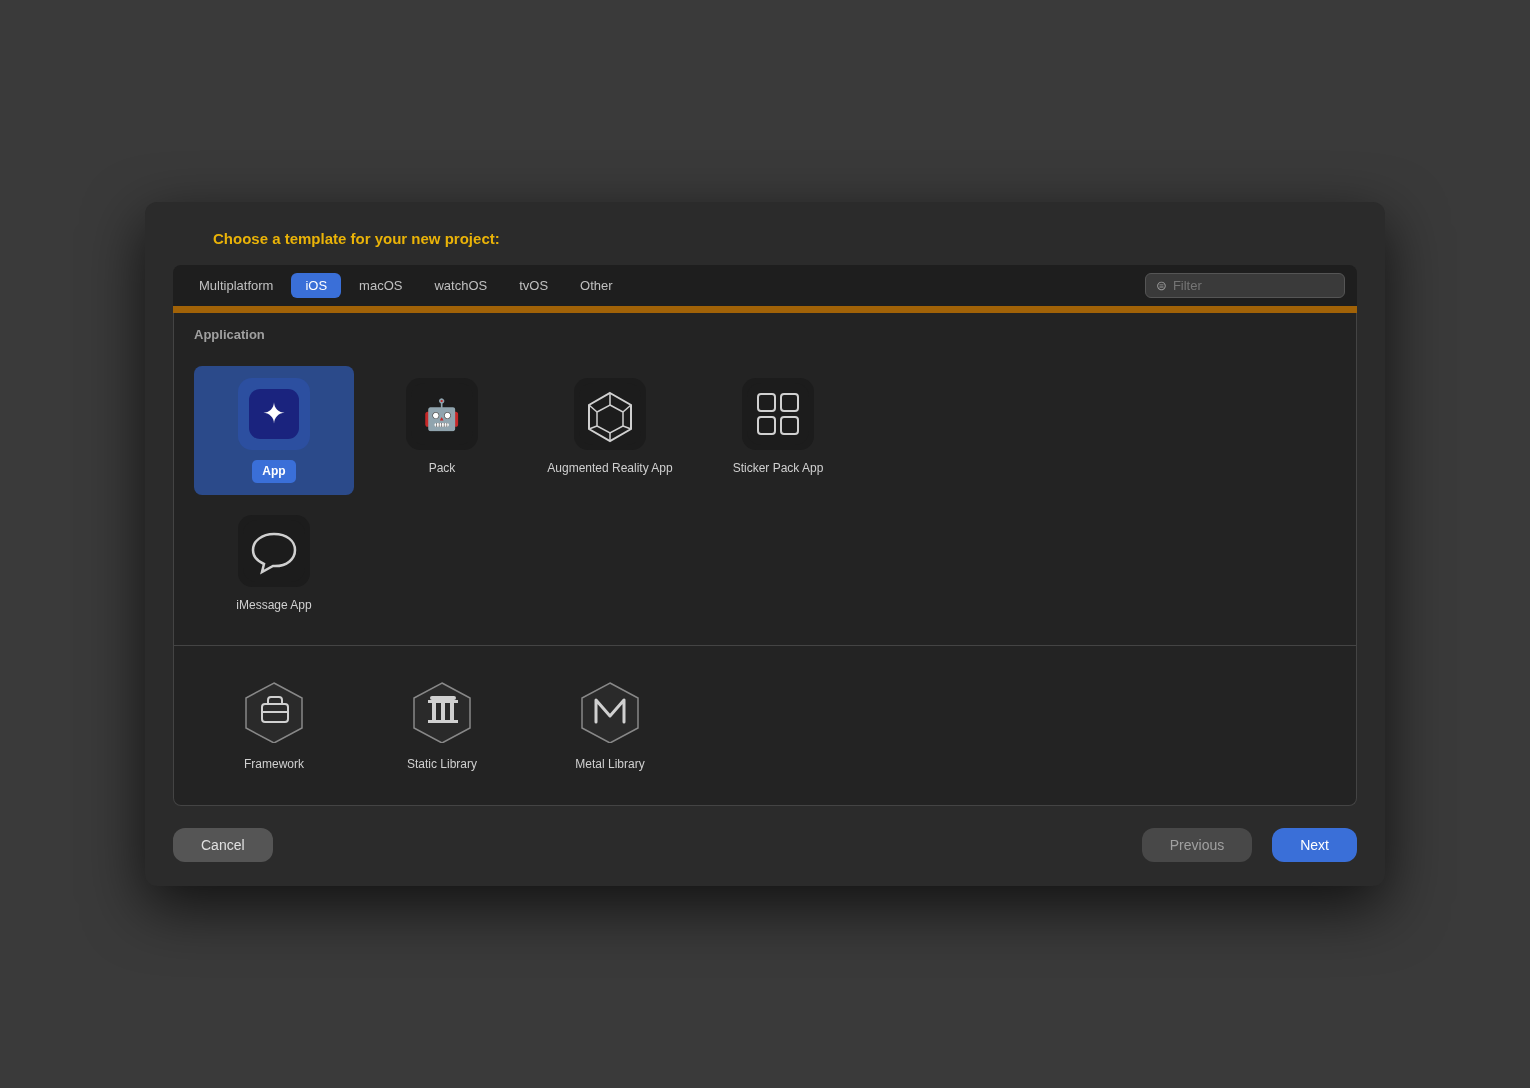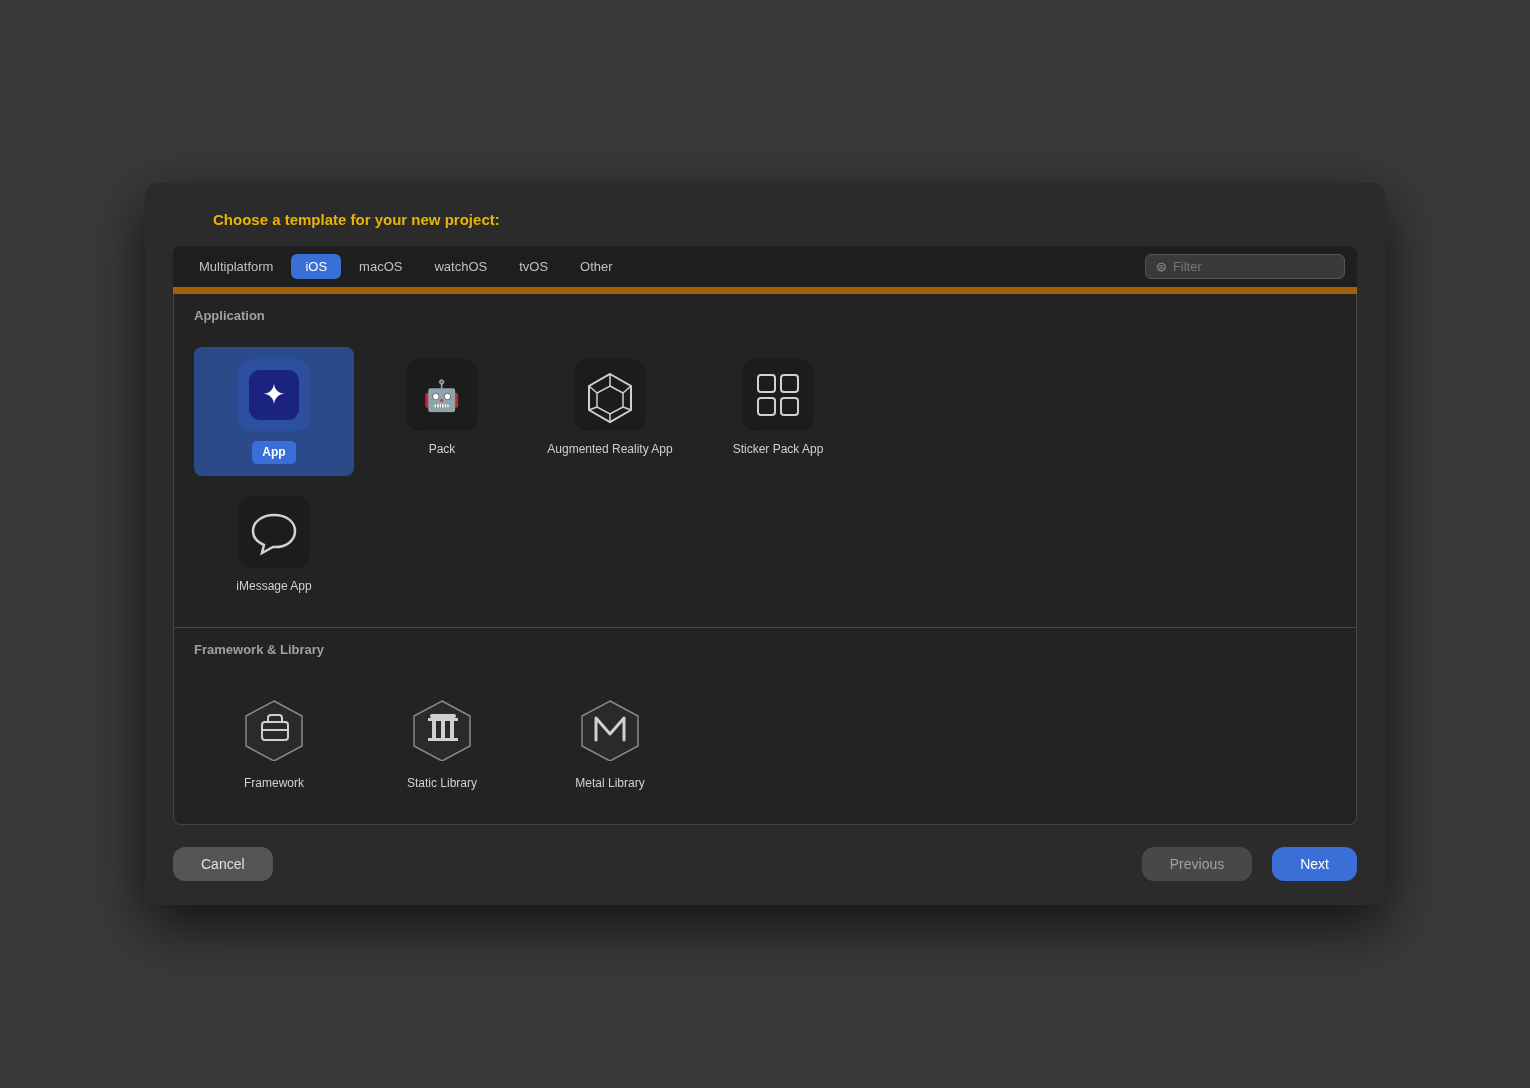--- a/index.html
+++ b/index.html
@@ -258,21 +258,20 @@
             <rect width="62" height="62" rx="14" fill="#1c1c1c"></rect>
             <path d="M31 14 C19 14 10 21 10 30 C10 36 14 41 21 44 L19 52 L30 46 C30.6 46 31.3 46.1 32 46.1 C44 46.1 52 39 52 30 C52 21 44 14 31 14 Z" fill="none" stroke="#d0d0d0" stroke-width="2.5"></path>
           </svg>
         </div>
         <span class="item-label">iMessage App</span>
       </div>
     </div>
 
     <hr class="section-divider">
 
-    <div class="section-header">Framework &amp; Library</div>
     <div class="items-grid">
 
       <div class="template-item">
         <div class="icon-wrap">
           <svg width="65" height="65" viewBox="0 0 65 65">
             <polygon points="32,5 60,20 60,50 32,65 4,50 4,20" fill="#2a2a2a" stroke="#888" stroke-width="1.5"></polygon>
 
             <rect x="20" y="26" width="26" height="18" rx="3" fill="none" stroke="#d0d0d0" stroke-width="2"></rect>
             <path d="M26 26 L26 22 Q26 19 29 19 L37 19 Q40 19 40 22 L40 26" fill="none" stroke="#d0d0d0" stroke-width="2"></path>
             <line x1="20" y1="34" x2="46" y2="34" stroke="#d0d0d0" stroke-width="2"></line>

